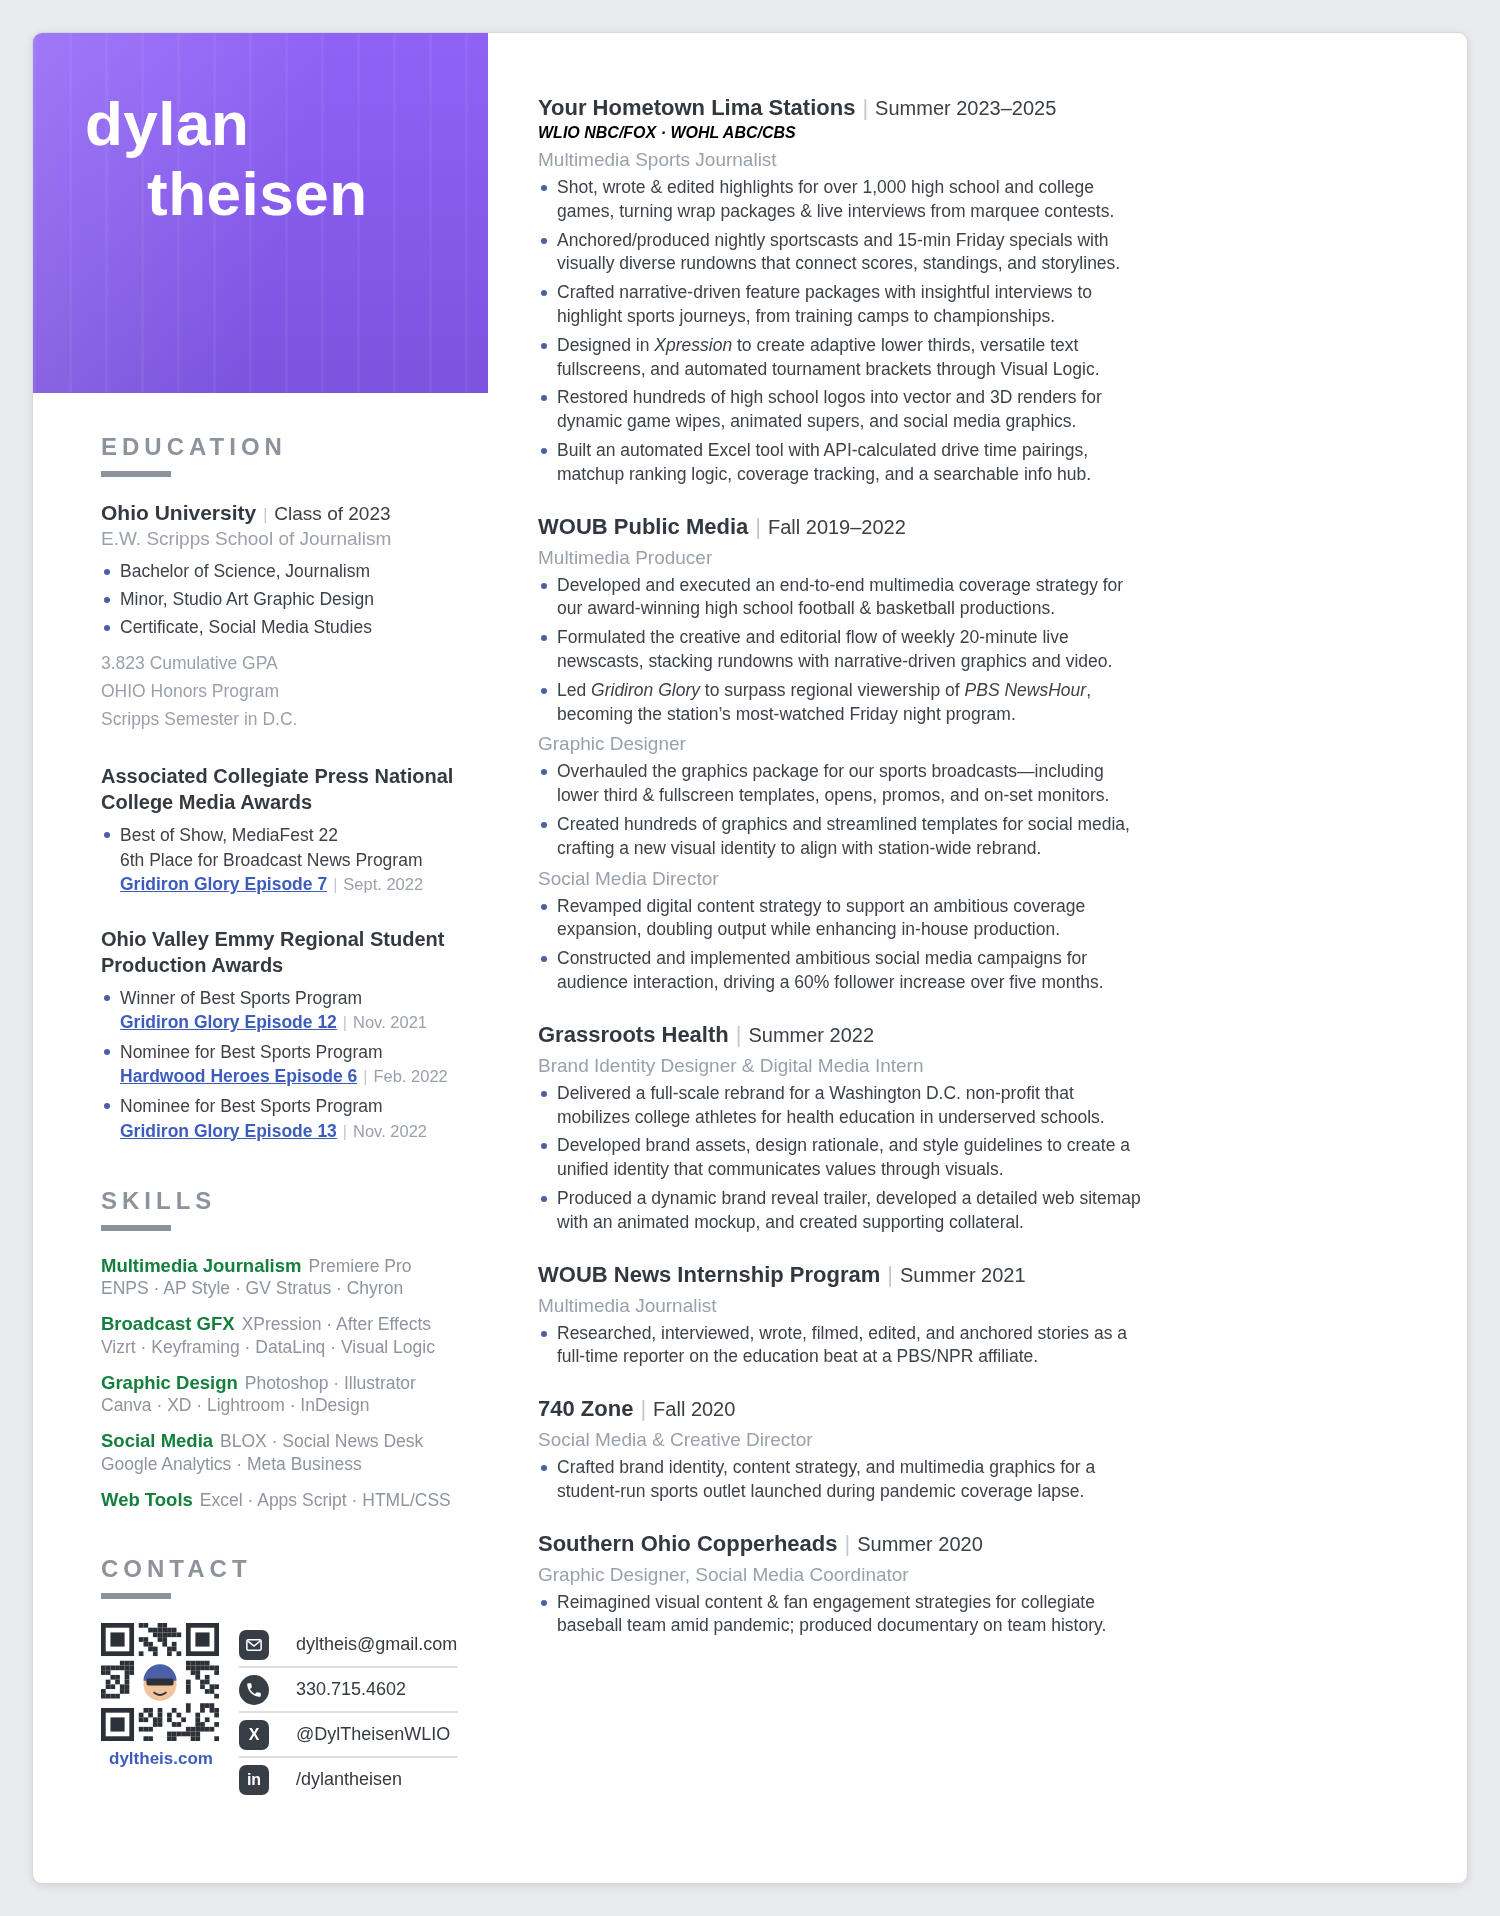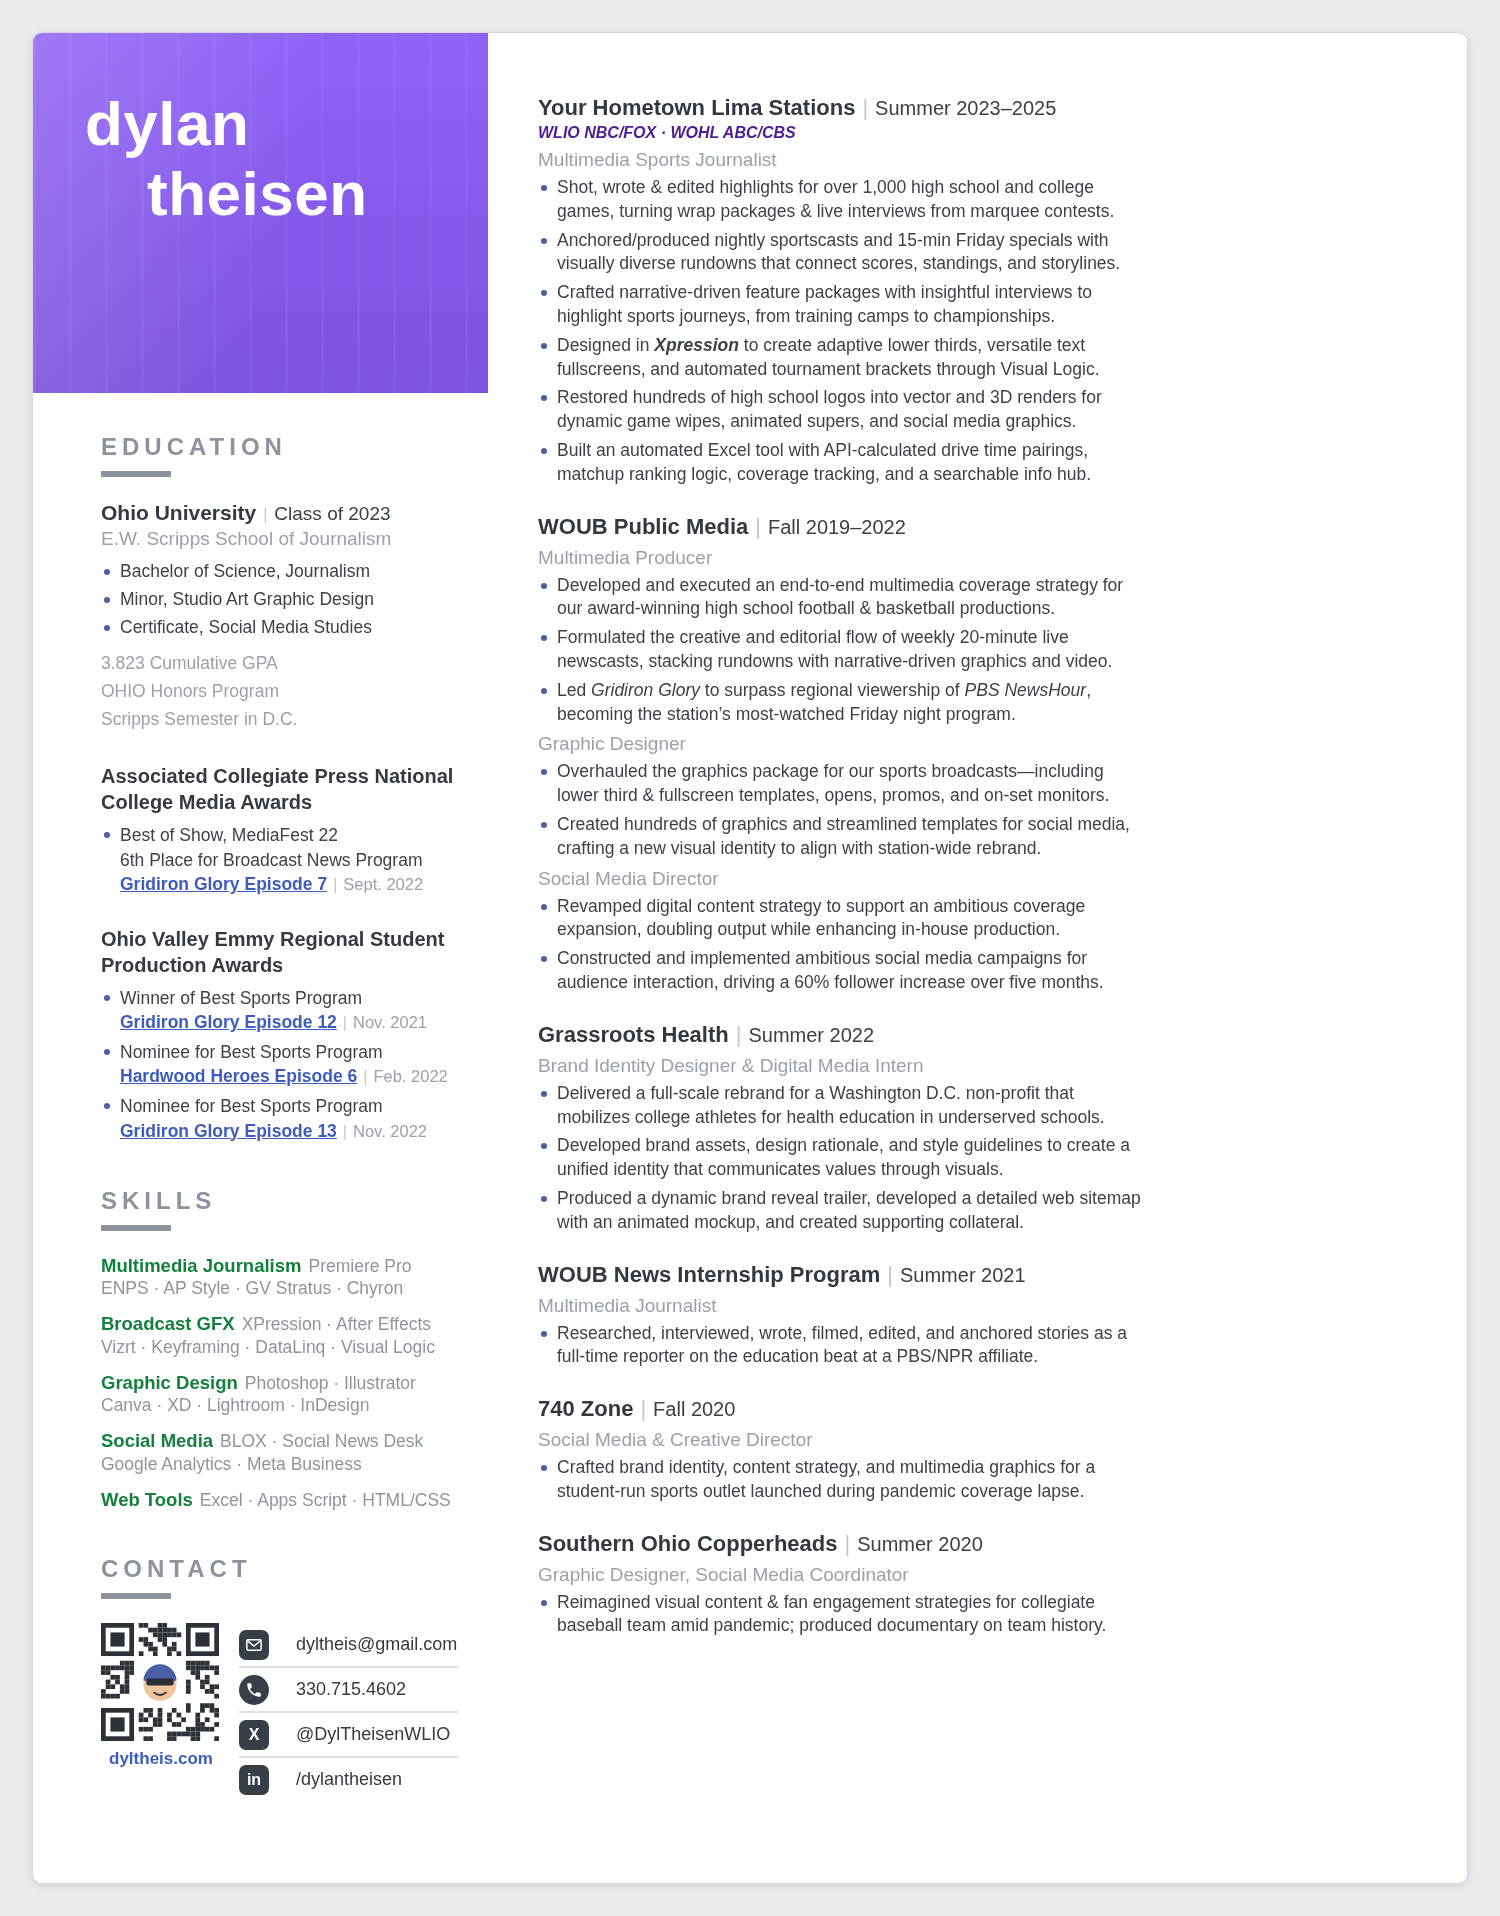--- a/index.html
+++ b/index.html
@@ -59,26 +59,26 @@
   .cicon svg{width:18px;height:18px;display:block;}
   .cicon .glyph{color:#fff;font-weight:700;font-size:16px;line-height:1;}
   .contact-value{font-size:18px;color:#343a41;}
 
   
   .right{width:612px;padding:62px 0 0 50px;box-sizing:content-box;}
   .xp-block{margin-bottom:27px;}
   .xp-head{margin:0 0 3px;font-size:22px;font-weight:400;}
   .company{font-weight:700;font-size:22px;color:#32383f;}
   .xp-date{font-size:20px;color:#3a4047;}
-  .xp-sub{font-size:16px;font-style:italic;font-weight:700;color:#4c1d95;margin:0 0 3px;}
+  .xp-sub{font-size:16px;font-style:italic;font-weight:700;color:#000000;margin:0 0 3px;}
   .role{color:#99a1ab;font-size:19px;margin:7px 0 5px;}
   .right ul.dots li{margin:5px 0;}
 
   .it{font-style:italic;}
-  .bi{font-style:italic;font-weight:700;}
+  .bi{font-style:italic;font-weight:400;}
 </style>
 </head>
 <body>
 
 <div class="page">
 
   <aside class="left">
     <div class="blue-header">
       <div class="header-texture"></div>
       <div class="name-block">

